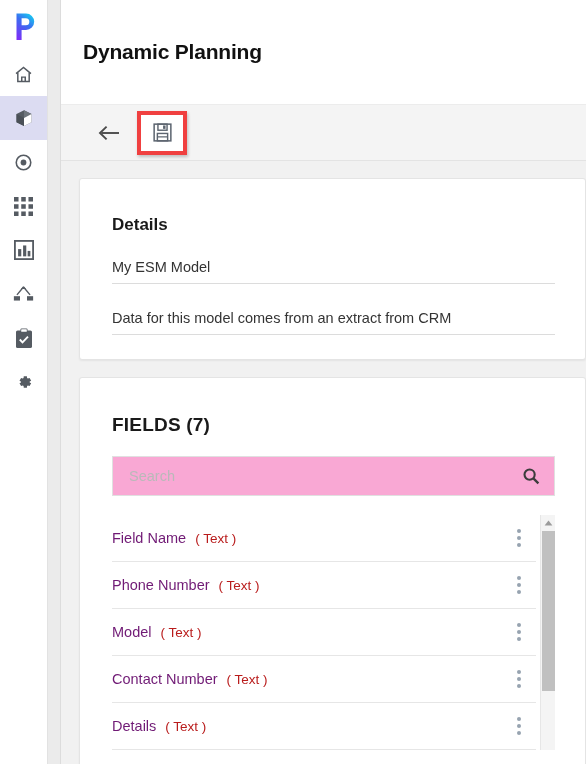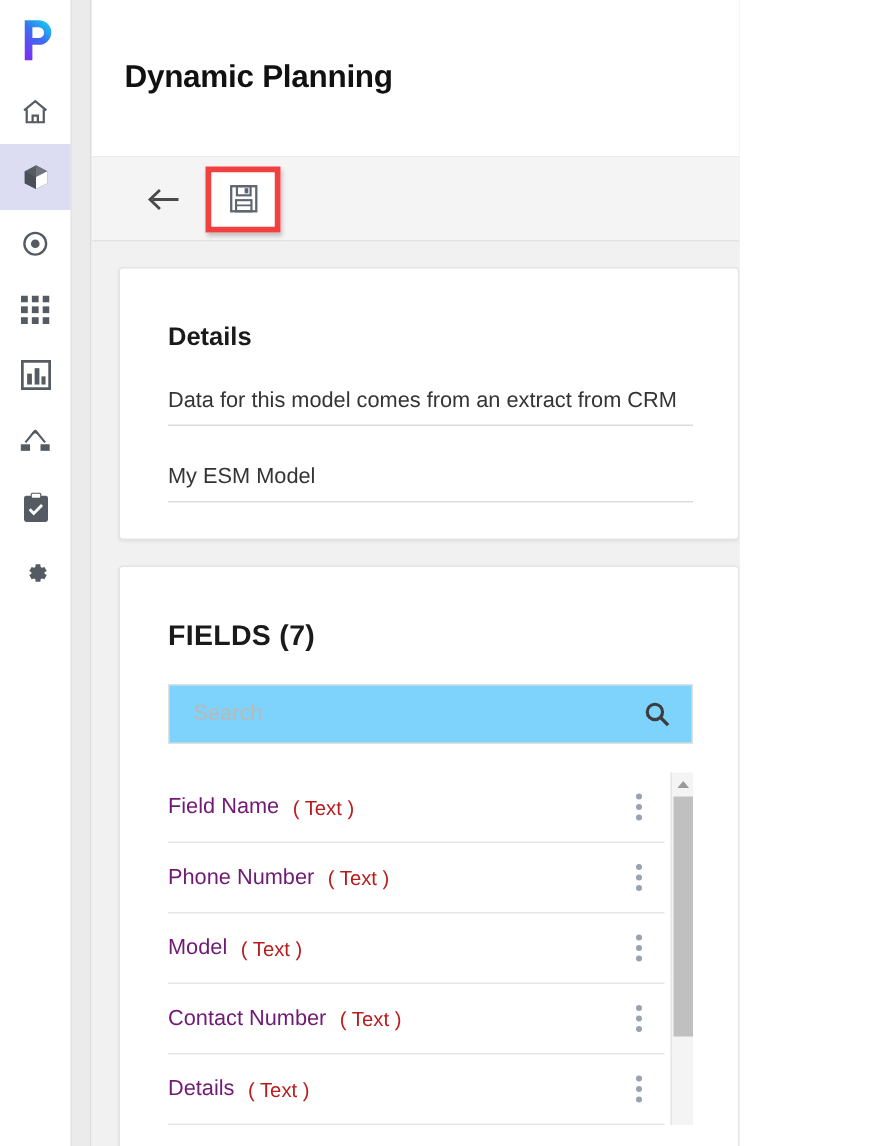--- a/index.html
+++ b/index.html
@@ -4,21 +4,21 @@
 <style>
   * { box-sizing: border-box; margin: 0; padding: 0; }
   html, body {
     width: 586px; height: 764px;
     overflow: hidden;
     background: #ffffff;
     font-family: "Liberation Sans", sans-serif;
   }
   #app {
     position: relative;
-    width: 493px; height: 764px;
+    width: 586px; height: 764px;
     display: flex;
     background: #e8e8e8;
   }
 
   
   .rail {
     width: 48px;
     height: 764px;
     background: #ffffff;
     border-right: 1px solid #e2e2e2;
@@ -156,21 +156,21 @@
   .uline-field:last-child { margin-bottom: 2px; }
 
   
   .search-box {
     border: 1px solid #e0e0e0;
     height: 40px;
     display: flex;
     align-items: center;
     padding: 0 14px 0 16px;
     margin-bottom: 19px;
-    background: #7dd3fc;
+    background: #f9a8d4;
   }
   .search-box input {
     flex: 1 1 auto;
     border: none;
     outline: none;
     font-size: 14.5px;
     font-family: "Liberation Sans", sans-serif;
     color: #444;
     background: transparent;
   }
@@ -364,23 +364,23 @@
           </svg>
         </div>
       </div>
     </div>
 
     <div class="body-area">
 
       <div class="card">
         <div class="card-title">Details</div>
 
+        <div class="uline-field" title="Name">My ESM Model</div>
+
         <div class="uline-field" title="Description">Data for this model comes from an extract from CRM</div>
-
-        <div class="uline-field" title="Name">My ESM Model</div>
       </div>
 
       <div class="card">
         <div class="card-title fields">FIELDS (7)</div>
 
         <div class="search-box">
           <input type="text" placeholder="Search" style="">
           <span class="search-ico">
             <svg width="18" height="18" viewBox="0 0 18 18">
               <circle cx="7.6" cy="7.6" r="5.1" fill="none" stroke="#3c3c3c" stroke-width="2.1"></circle>

